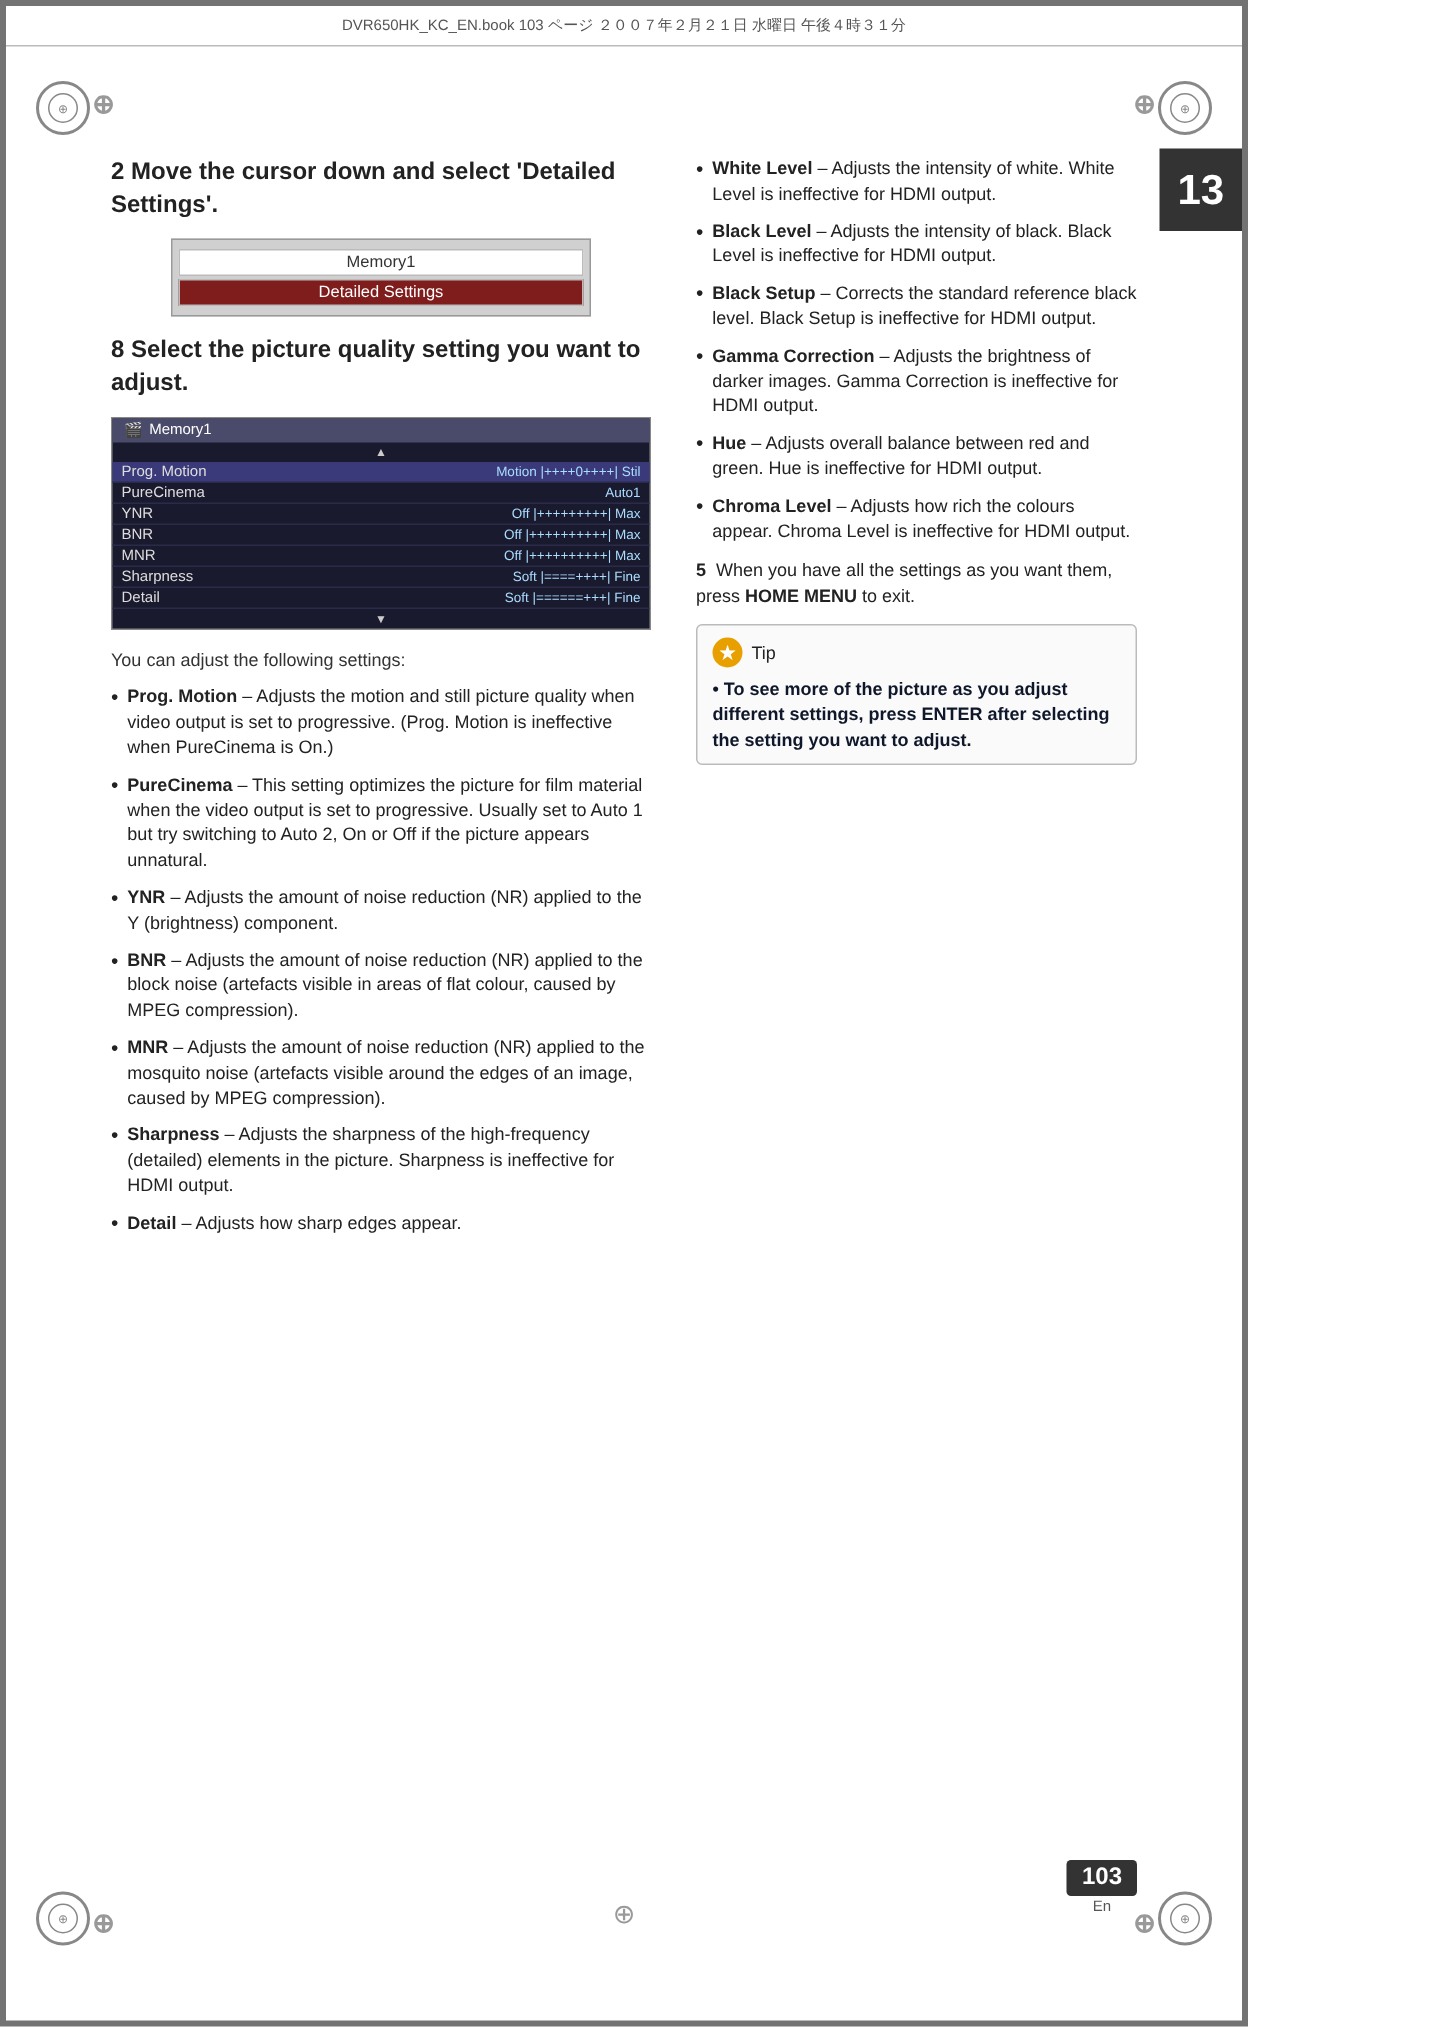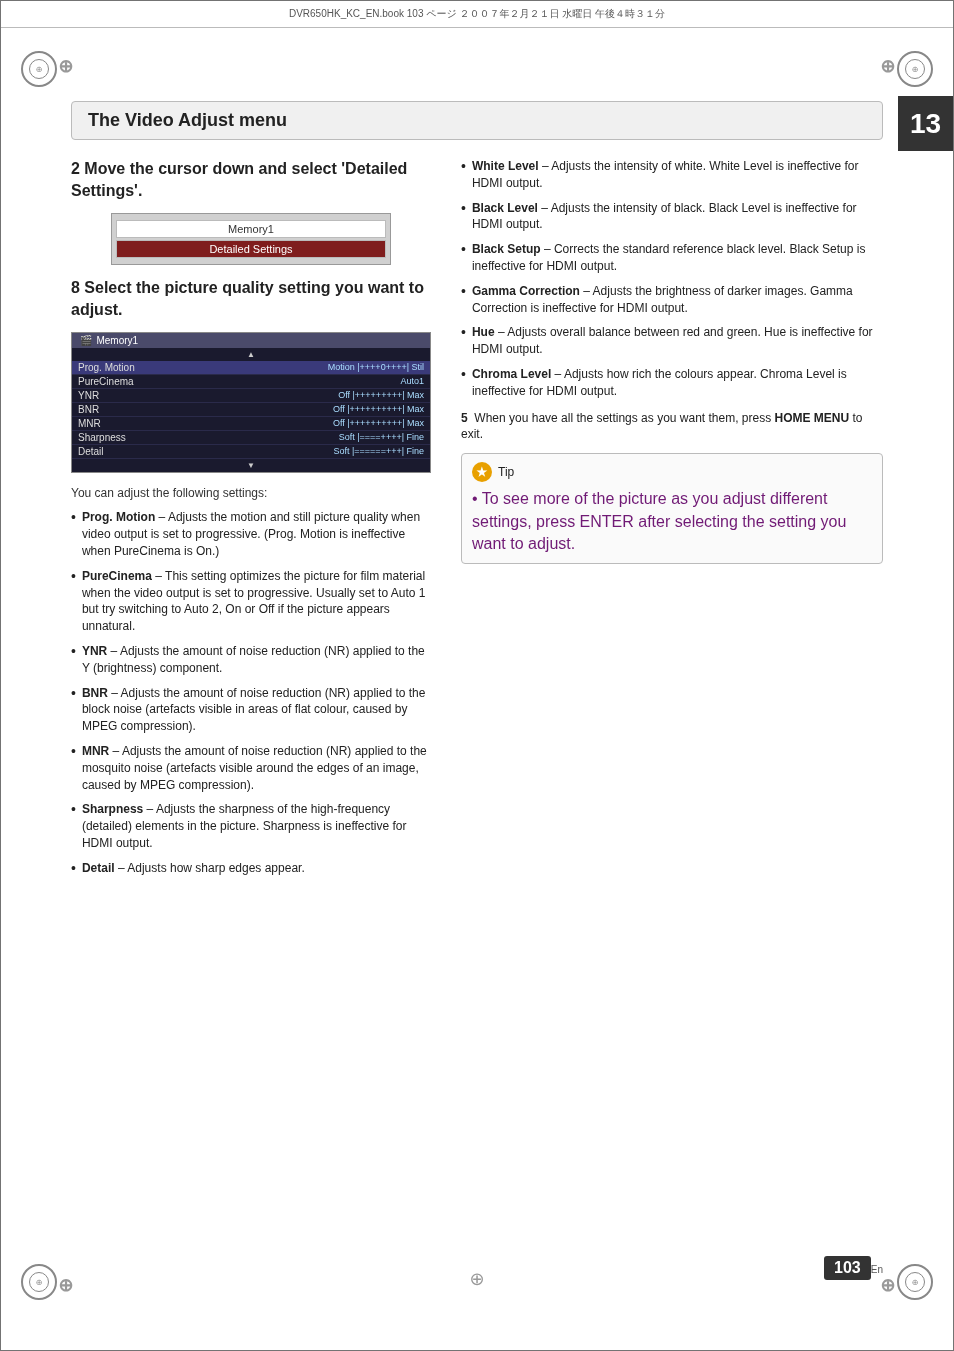--- a/index.html
+++ b/index.html
@@ -9,23 +9,23 @@
       background: #fff;
       font-family: Arial, Helvetica, sans-serif;
       font-size: 13px;
       color: #222;
       position: relative;
     }
 
     
     .page-outer {
       position: relative;
-      width: 954px;
+      width: 832px;
       min-height: 1351px;
-      border: 1px solid #737373;
+      border: 4px solid #737373;
       background: #fff;
     }
 
     
     .top-bar {
       background: #fff;
       border-bottom: 1px solid #bbb;
       padding: 6px 20px;
       font-size: 10px;
       color: #555;
@@ -295,32 +295,33 @@
       color: #fff;
       font-size: 12px;
       font-weight: bold;
       flex-shrink: 0;
     }
     .tip-title {
       font-weight: normal;
       font-size: 12px;
     }
     .tip-content {
-      font-size: 16px;
+      font-size: 12px;
       line-height: 1.4;
-      color: #701a75;
+      color: #0f172a;
+      font-weight: bold;
     }
 
     
     .page-number-area {
       position: absolute;
       bottom: 70px;
       right: 70px;
       display: flex;
-      flex-direction: row;
+      flex-direction: column;
       align-items: center;
     }
     .page-number-badge {
       background: #333;
       color: #fff;
       padding: 3px 10px;
       font-size: 16px;
       font-weight: bold;
       border-radius: 3px;
     }
@@ -368,23 +369,20 @@
   <div class="cross cross-tr">⊕</div>
   <div class="cross cross-bl">⊕</div>
   <div class="cross cross-br">⊕</div>
 
   <div class="chapter-badge">
     <span>13</span>
   </div>
 
   <div class="main-content">
 
-    <div class="title-bar">
-      <h1>The Video Adjust menu</h1>
-    </div>
 
     <div class="two-col">
 
       <div class="left-col">
 
         <p class="step-heading">2  Move the cursor down and select 'Detailed Settings'.</p>
 
         <div class="menu-screenshot">
           <div class="menu-item-row">Memory1</div>
           <div class="menu-item-row selected">Detailed Settings</div>

